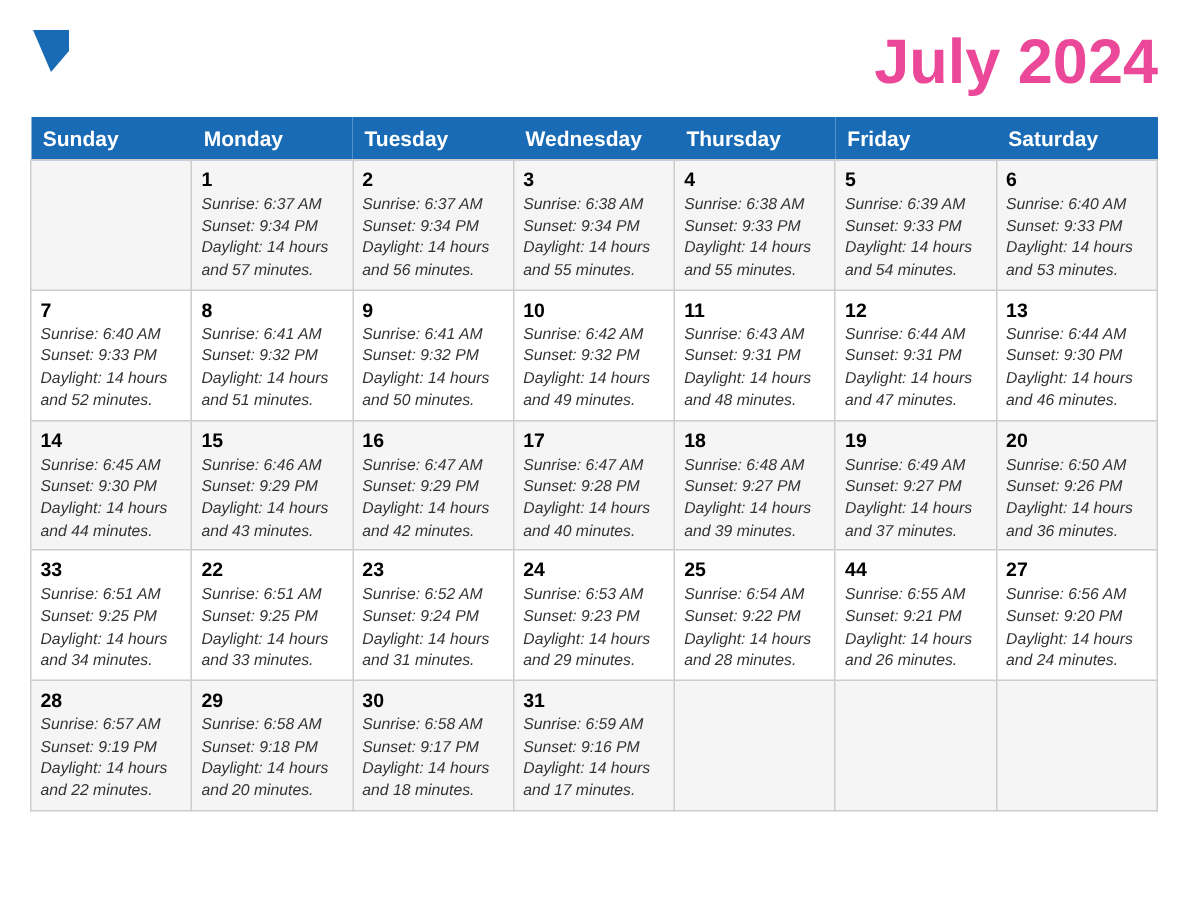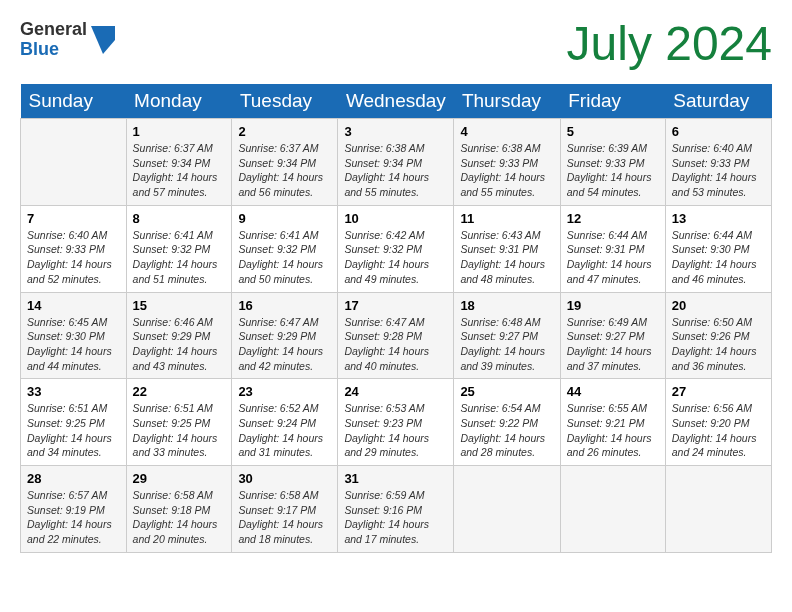--- a/index.html
+++ b/index.html
@@ -38,42 +38,42 @@
     }
     .logo-icon {
       width: 24px;
       height: 28px;
       margin-left: 2px;
     }
     .title-area {
       text-align: right;
     }
     .month-title {
-      font-size: 48px;
-      font-weight: normal;
-      color: #15803d;
+      font-size: 42px;
+      font-weight: bold;
+      color: #ec4899;
       line-height: 1;
     }
     .subtitle {
       font-size: 16px;
       color: #555;
       margin-top: 4px;
     }
     table {
       width: 100%;
       border-collapse: collapse;
       font-size: 11px;
     }
     thead tr th {
       background-color: #1a6bb5;
       color: #fff;
       padding: 6px 8px;
       text-align: left;
-      font-size: 19px;
-      font-weight: normal;
+      font-size: 14px;
+      font-weight: bold;
     }
     tbody tr td {
       border: 1px solid #ccc;
       vertical-align: top;
       padding: 5px 6px;
       min-height: 70px;
       width: 107px;
     }
     tbody tr:nth-child(odd) td {
       background-color: #f5f5f5;
@@ -95,24 +95,20 @@
     }
     .empty-cell {
       background-color: #f9f9f9;
     }
   </style>
 </head>
 <body>
 
 <div class="header">
   <div class="logo">
-    <div class="logo-text">
-      <span class="logo-general">General</span>
-      <span class="logo-blue">Blue</span>
-    </div>
     <svg class="logo-icon" viewBox="0 0 24 28" xmlns="http://www.w3.org/2000/svg">
       <polygon points="0,0 24,0 24,14 12,28" fill="#1a6bb5"></polygon>
     </svg>
   </div>
   <div class="title-area">
     <div class="month-title">July 2024</div>
   </div>
 </div>
 
 <table>

